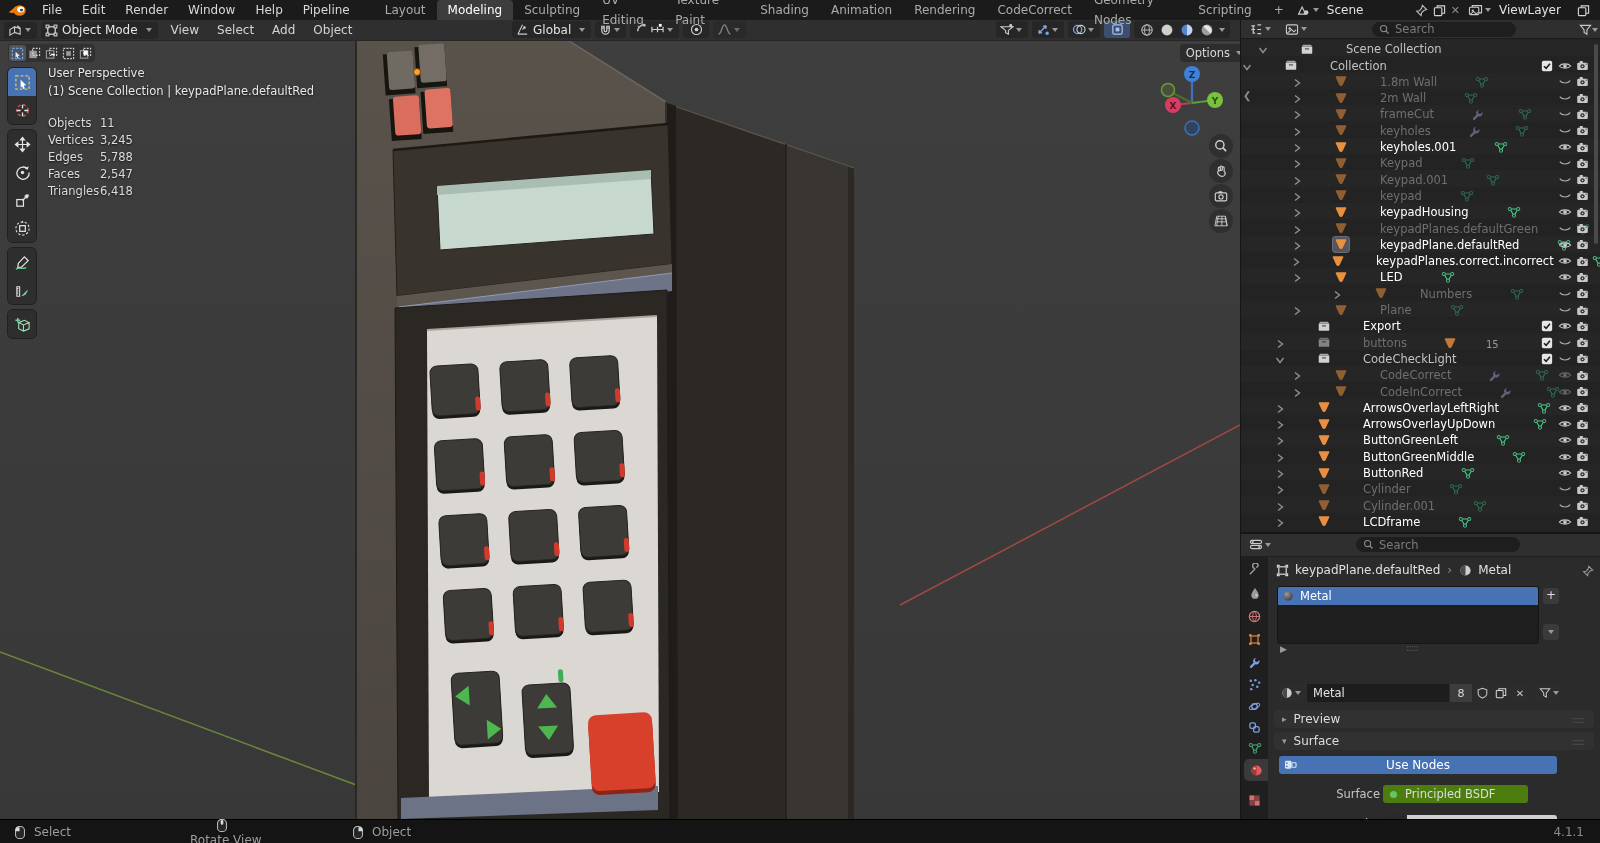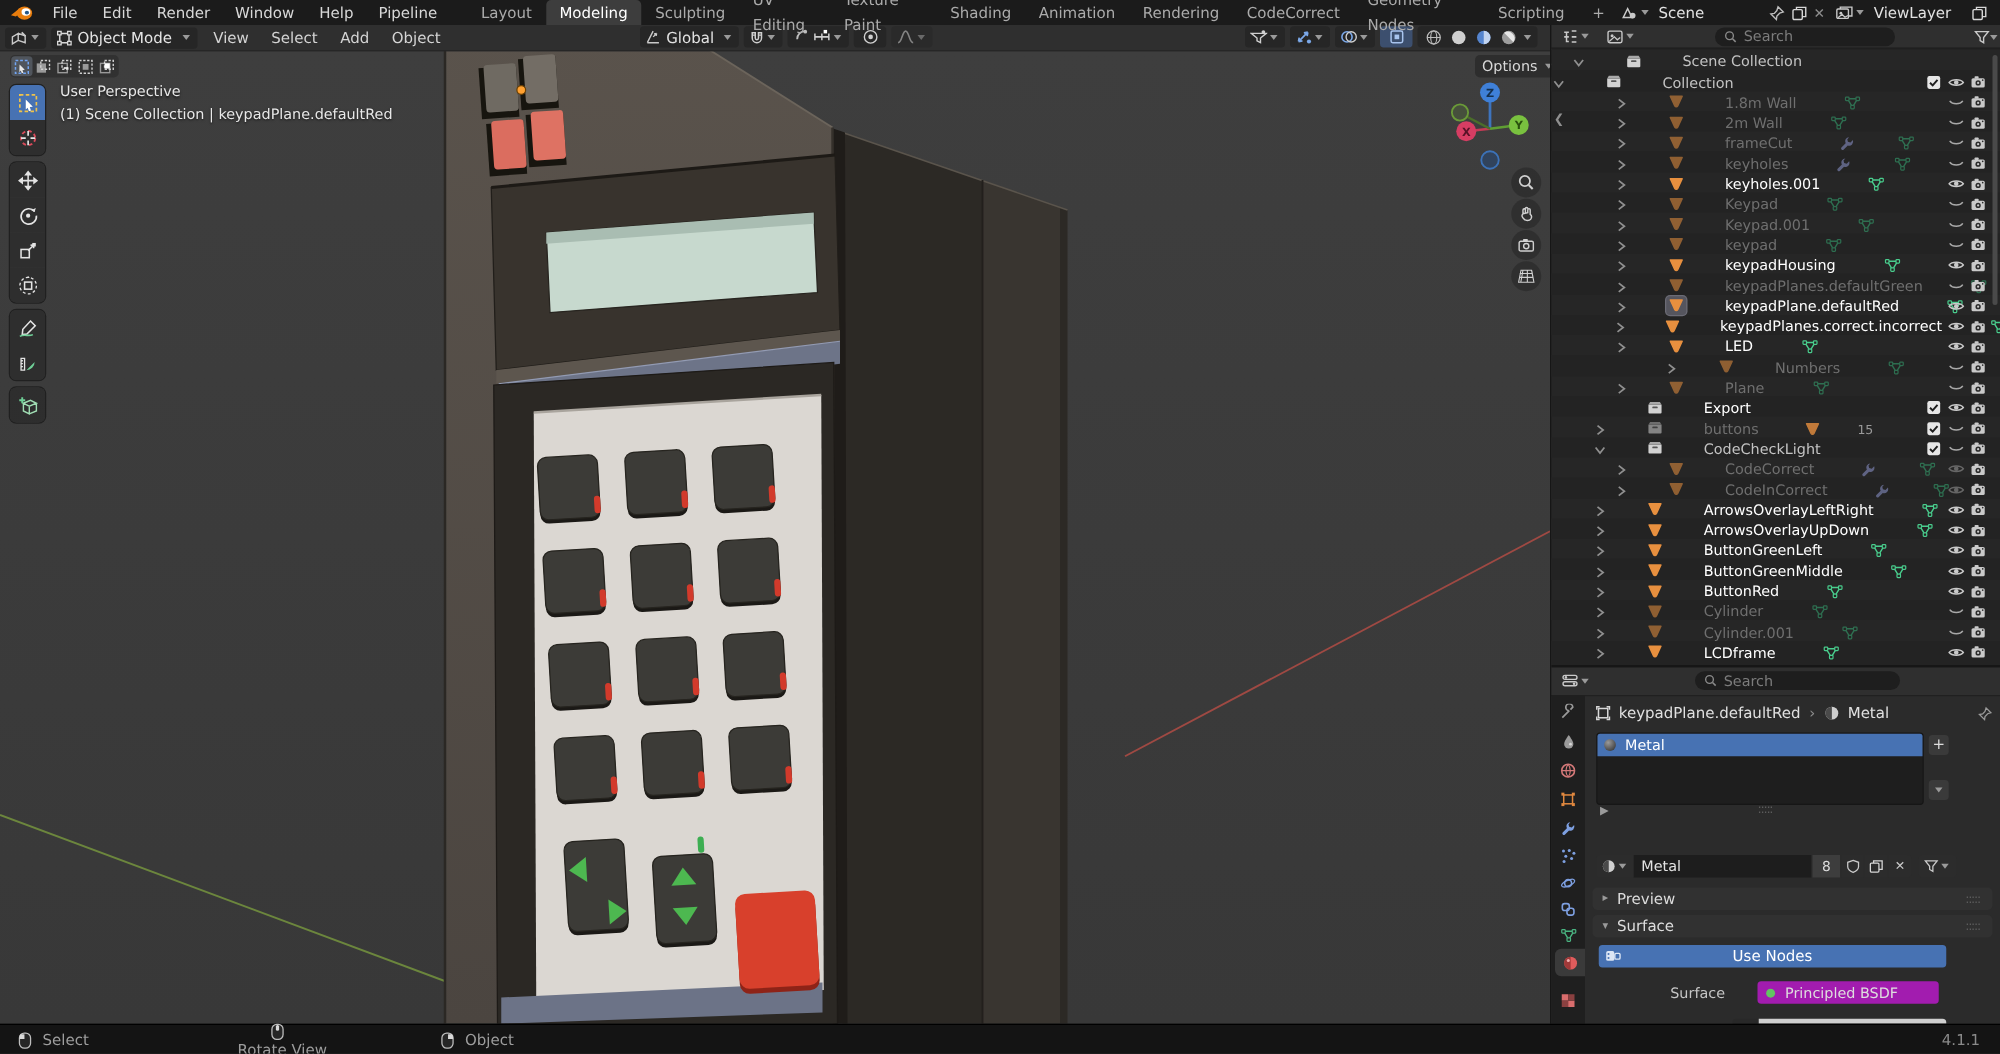--- a/index.html
+++ b/index.html
@@ -492,20 +492,27 @@
               <path d="M5 7 L11 4.5 L16 7 L10 9.5 Z M5 7 V13.5 L10 16 V9.5 M16 7 V13.5 L10 16" fill="none" stroke="#9fdcb2" stroke-width="1.2"></path>
               <path d="M4 2 v5 M1.5 4.5 h5" stroke="#6fcf97" stroke-width="1.6"></path>
             </svg>
           </div>
         </div>
       </div>
 
     <div class="abs" style="left:48px;top:26px;">
       <div class="ov-line">User Perspective</div>
       <div class="ov-line" style="margin-top:4px;">(1) Scene Collection | keypadPlane.defaultRed</div>
+      <div id="stats" style="margin-top:18px;">
+          <div class="ov-line" style="margin-top: 3px;"><span class="stat-label">Objects</span><span class="stat-val">11</span></div>
+          <div class="ov-line" style="margin-top: 3px;"><span class="stat-label">Vertices</span><span class="stat-val">3,245</span></div>
+          <div class="ov-line" style="margin-top: 3px;"><span class="stat-label">Edges</span><span class="stat-val">5,788</span></div>
+          <div class="ov-line" style="margin-top: 3px;"><span class="stat-label">Faces</span><span class="stat-val">2,547</span></div>
+          <div class="ov-line" style="margin-top: 3px;"><span class="stat-label">Triangles</span><span class="stat-val">6,418</span></div>
+        </div>
     </div>
 
     <svg class="abs" style="left:1152px;top:14px;" width="88" height="100" viewBox="0 0 88 100">
       <path d="M40 49 L40 20" stroke="#3e74bd" stroke-width="2.2"></path>
       <path d="M40 49 L21 51" stroke="#c43b55" stroke-width="2.2"></path>
       <path d="M40 49 L63 46" stroke="#5f9e33" stroke-width="2.2"></path>
       <path d="M40 49 L17 37" stroke="#4b6e2a" stroke-width="2"></path>
       <circle cx="16" cy="36" r="6.5" fill="#46503c" stroke="#6a9a38" stroke-width="1.5"></circle>
       <circle cx="40" cy="20" r="8" fill="#3f80d8"></circle>
       <text x="40" y="23.5" font-size="9" font-weight="bold" fill="#14304f" text-anchor="middle">Z</text>
@@ -1908,21 +1915,21 @@
               <rect x="1" y="2" width="7" height="8.5" rx="1.5" fill="#dce6f5"></rect>
               <rect x="8.5" y="4" width="4.5" height="5" rx="1" fill="none" stroke="#dce6f5" stroke-width="1.2"></rect>
               <circle cx="3" cy="4.5" r="0.9" fill="#4772b3"></circle>
               <circle cx="3" cy="8" r="0.9" fill="#4772b3"></circle>
             </svg>
           </span>
         <span style="color:#fff;">Use Nodes</span>
       </div>
 
       <div class="plabel abs" style="left:0;top:231px;width:112px;">Surface</div>
-      <div class="row abs" style="left:138px;top:229px;width:145px;height:18px;background:#a21caf;border-radius:3px;">
+      <div class="row abs" style="left:115px;top:229px;width:145px;height:18px;background:#4d7c0f;border-radius:3px;">
         <span class="icon" style="margin-left:6px;">
             <svg width="9" height="9" viewBox="0 0 10 10">
               <circle cx="5" cy="5" r="4" fill="#62c462"></circle>
             </svg>
           </span>
         <span style="margin-left:7px;color:#dedede;font-size:11.5px;">Principled BSDF</span>
       </div>
 
       <div class="plabel abs" style="left:0;top:261px;width:112px;">Base Color</div>
       <div class="row abs" style="left:118px;top:259px;width:20px;height:18px;background:#282828;border-radius:3px 0 0 3px;justify-content:center;">

